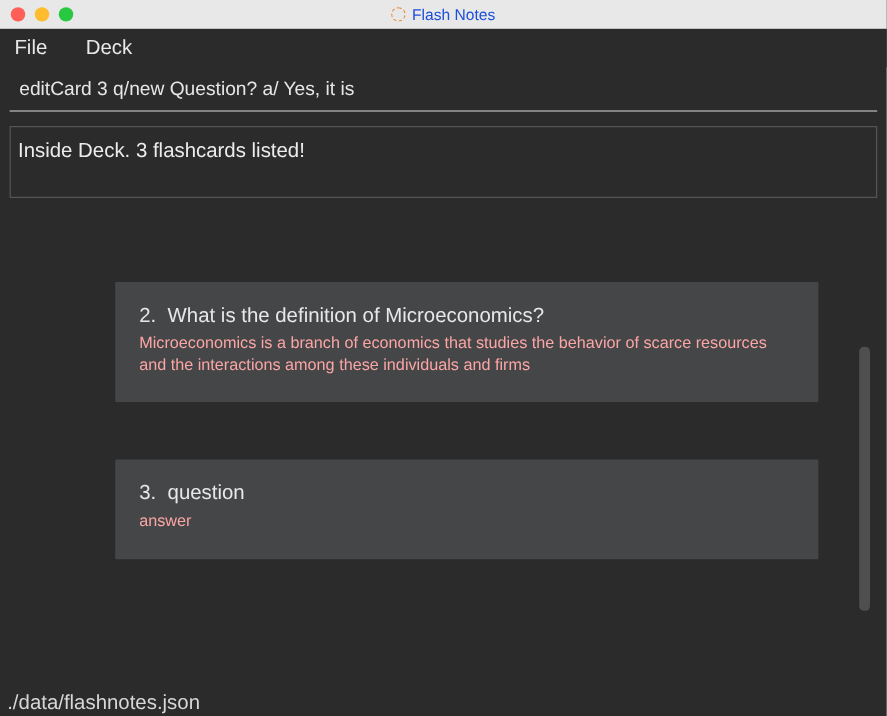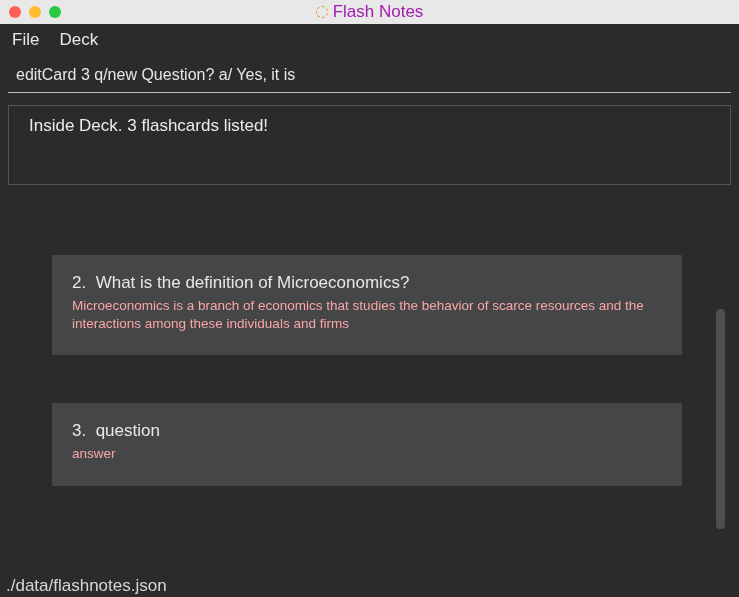--- a/index.html
+++ b/index.html
@@ -4,28 +4,28 @@
 <style>
   * { box-sizing: border-box; margin: 0; padding: 0; }
   html, body { width: 739px; height: 597px; overflow: hidden; font-family: -apple-system, BlinkMacSystemFont, "Segoe UI", Helvetica, Arial, sans-serif; }
   .window { width: 739px; height: 597px; background: #2b2b2b; display: flex; flex-direction: column; }
   .titlebar { height: 24px; background: #e8e8e8; display: flex; align-items: center; position: relative; }
   .traffic-lights { display: flex; gap: 8px; padding-left: 9px; }
   .tl { width: 12px; height: 12px; border-radius: 50%; }
   .tl-close { background: #ff5f57; }
   .tl-min { background: #febc2e; }
   .tl-max { background: #28c840; }
-  .title-center { position: absolute; left: 0; right: 0; text-align: right; font-size: 17px; color: #a21caf; display: flex; justify-content: center; align-items: center; gap: 5px; pointer-events: none; }
+  .title-center { position: absolute; left: 0; right: 0; text-align: right; font-size: 13px; color: #1d4ed8; display: flex; justify-content: center; align-items: center; gap: 5px; pointer-events: none; }
   .title-icon { width: 12px; height: 12px; border: 1.5px dashed #ec8c3c; border-radius: 50%; display: inline-block; }
-  .menubar { height: 32px; display: flex; align-items: center; padding: 0 12px; gap: 20px; background: #2b2b2b; }
+  .menubar { height: 32px; display: flex; align-items: center; padding: 0 12px; gap: 32px; background: #2b2b2b; }
   .menu-item { color: #e8e8e8; font-size: 17px; cursor: pointer; }
   .command-wrap { padding: 4px 8px 0 8px; }
   .command-input { width: 100%; background: transparent; border: none; border-bottom: 1px solid #bdbdbd; padding: 6px 8px 8px 8px; color: #e6e6e6; font-size: 16px; outline: none; font-family: inherit; }
-  .status-box { margin: 12px 8px 0 8px; border: 1px solid #555; height: 80px; padding: 10px 20px; color: #ececec; font-size: 17px; }
-  .content-area { flex: 1; position: relative; padding: 70px 57px 20px 52px; overflow: hidden; }
+  .status-box { margin: 12px 8px 0 8px; border: 1px solid #555; height: 60px; padding: 10px 6px; color: #ececec; font-size: 17px; }
+  .content-area { flex: 1; position: relative; padding: 70px 57px 20px 52px; overflow: hidden; margin-left: 44px; }
   .cards-col { display: flex; flex-direction: column; gap: 48px; }
   .card { background: #444648; border-radius: 1px; padding: 18px 20px 22px 20px; color: #e8e8e8; }
   .card-title { font-size: 17px; margin-bottom: 4px; }
   .card-body { font-size: 13.5px; line-height: 1.35; color: #fca5a5; }
   .scroll-track { position: absolute; right: 14px; top: 124px; width: 9px; height: 220px; background: transparent; }
   .scroll-thumb { width: 9px; height: 220px; background: #4d4f51; border-radius: 4px; }
   .footer { height: 22px; color: #d7d7d7; font-size: 17px; padding: 0 6px; display: flex; align-items: center; }
 </style>
 </head>
 <body>

